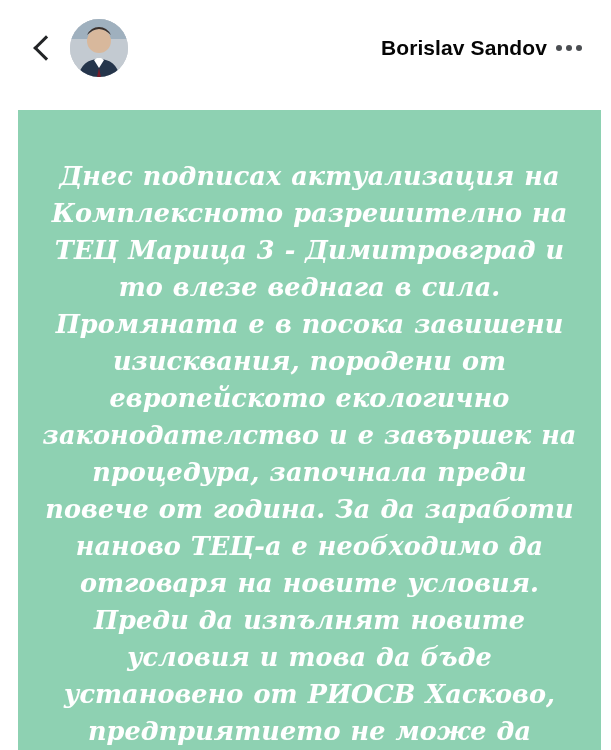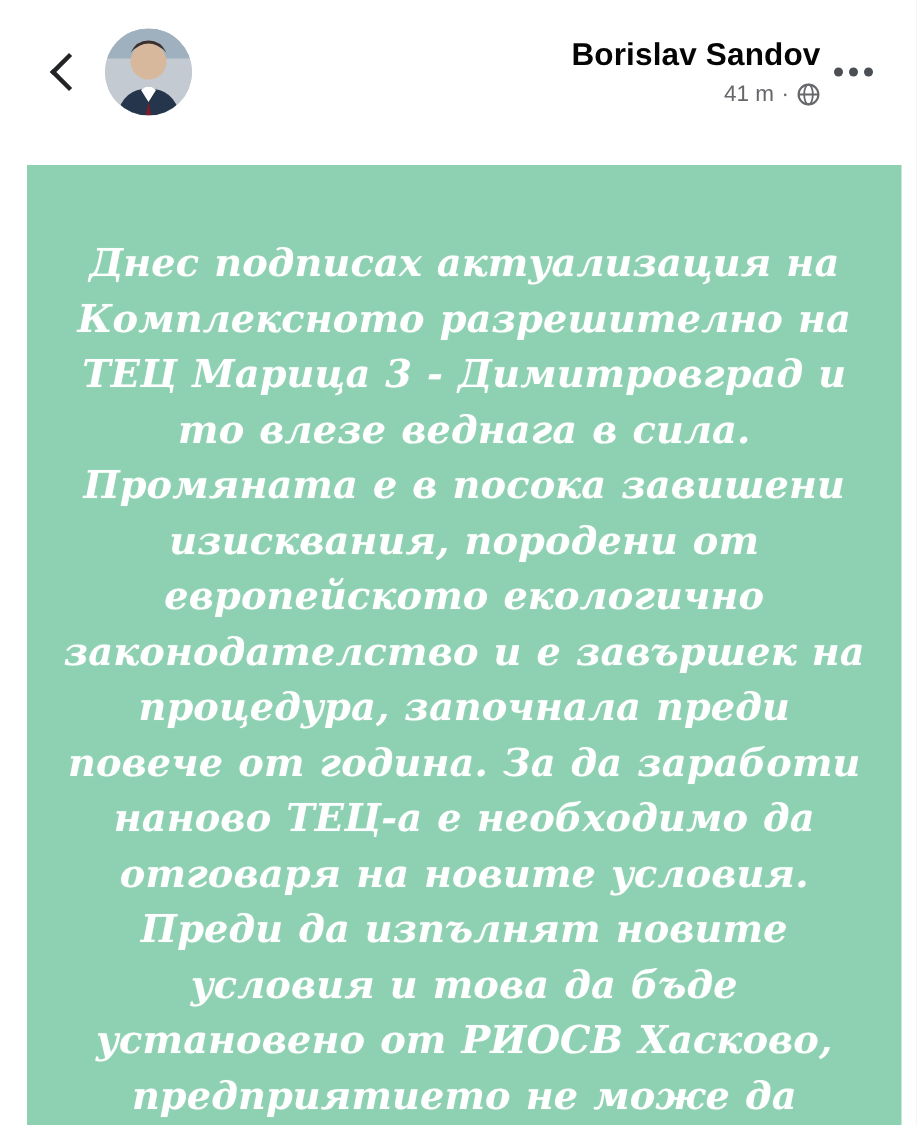--- a/index.html
+++ b/index.html
@@ -176,31 +176,20 @@
         <circle cx="29" cy="22" r="12" fill="#d8b89c"></circle>
         <path d="M17 16 q12 -12 24 0 q-4 -8 -12 -8 q-8 0 -12 8 z" fill="#3a2f2a"></path>
         <path d="M8 58 q4 -18 21 -18 q17 0 21 18 z" fill="#25354b"></path>
         <path d="M24 41 l5 8 l5 -8 l-3 -2 h-4 z" fill="#ffffff"></path>
         <path d="M29 49 l-2 9 h4 z" fill="#7a1d2b"></path>
       </svg>
     </div>
 
     <div class="author-block">
       <div class="author-name">Borislav Sandov</div>
-      <div class="meta-row">
-        <span>41 m</span>
-        <span class="meta-dot">·</span>
-        <span class="globe-icon">
-          <svg width="16" height="16" viewBox="0 0 16 16" aria-hidden="true">
-            <circle cx="8" cy="8" r="6.6" fill="none" stroke="#65676b" stroke-width="1.4"></circle>
-            <ellipse cx="8" cy="8" rx="2.9" ry="6.6" fill="none" stroke="#65676b" stroke-width="1.2"></ellipse>
-            <line x1="1.6" y1="8" x2="14.4" y2="8" stroke="#65676b" stroke-width="1.2"></line>
-          </svg>
-        </span>
-      </div>
     </div>
 
     <div class="more-btn">
       <span class="more-dot"></span>
       <span class="more-dot"></span>
       <span class="more-dot"></span>
     </div>
 
   </div>
 

